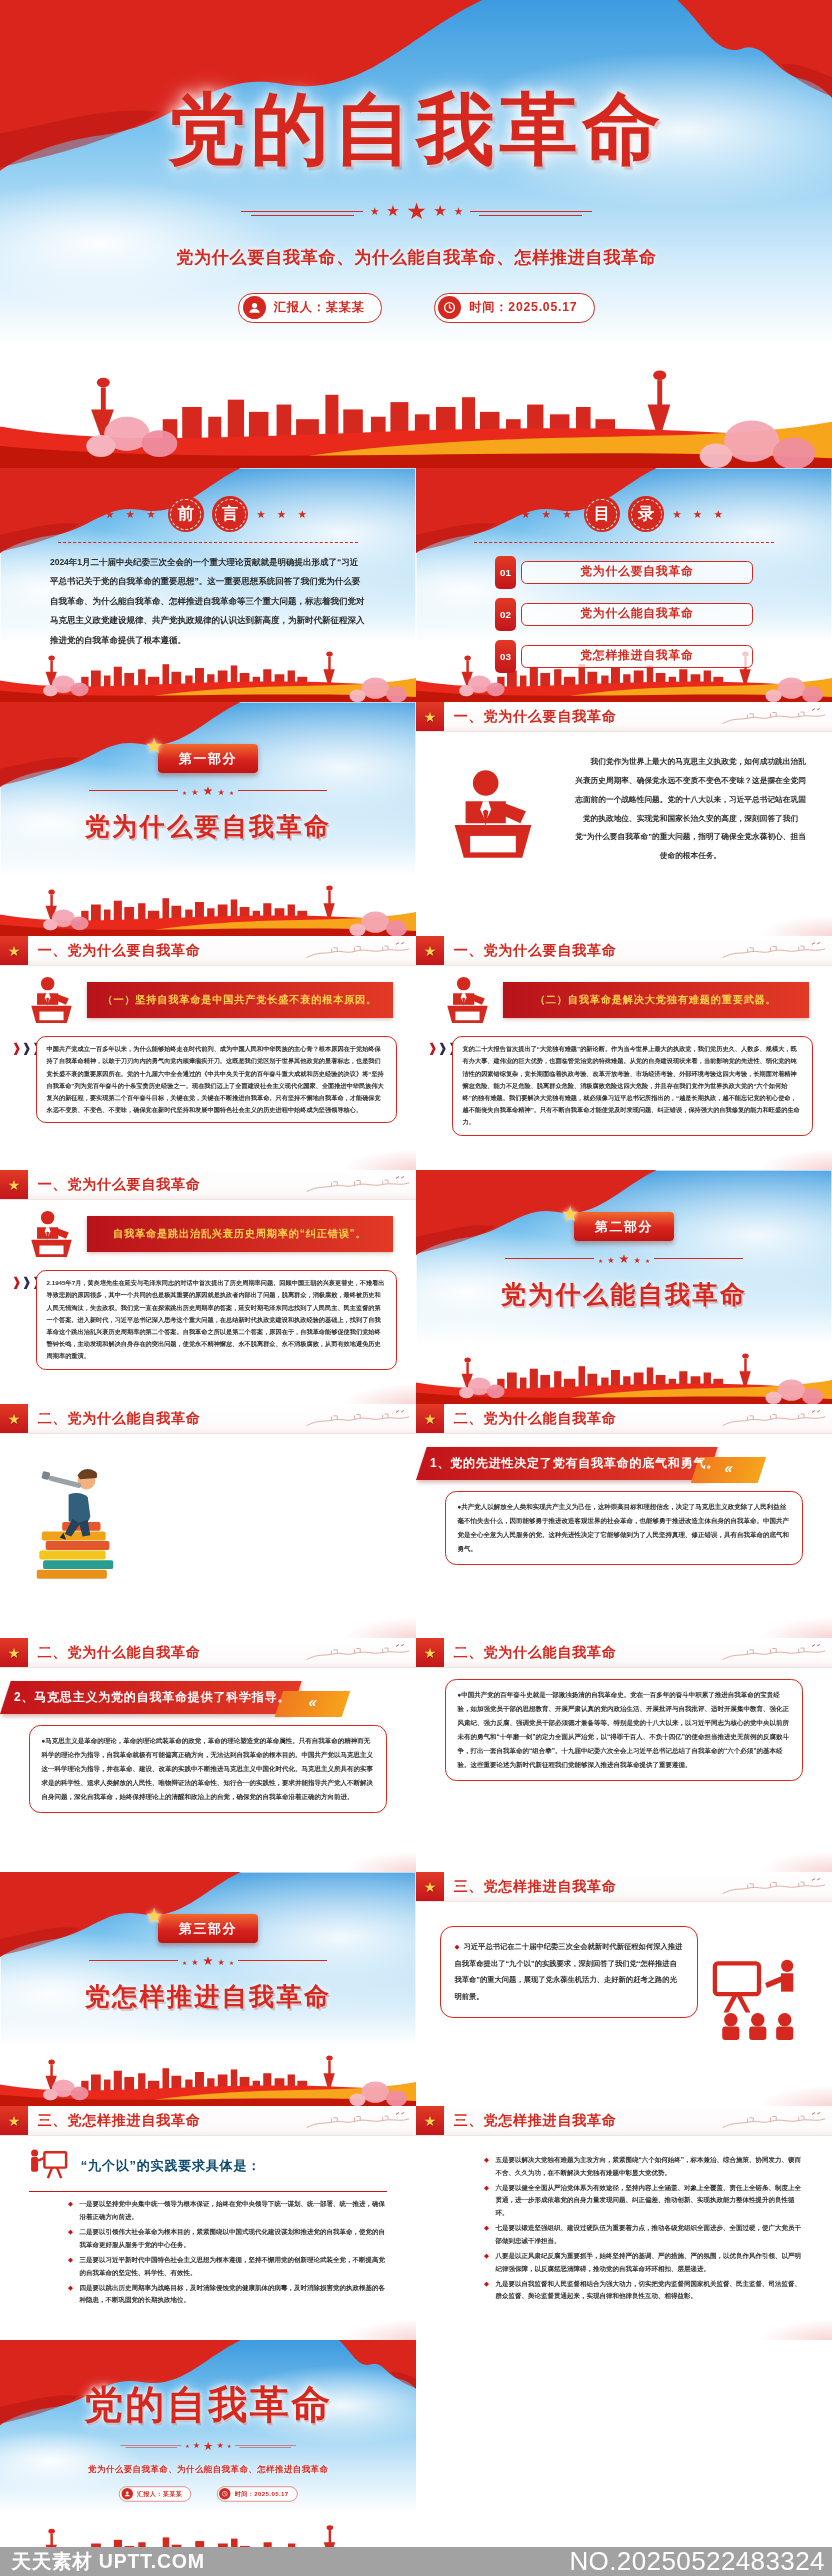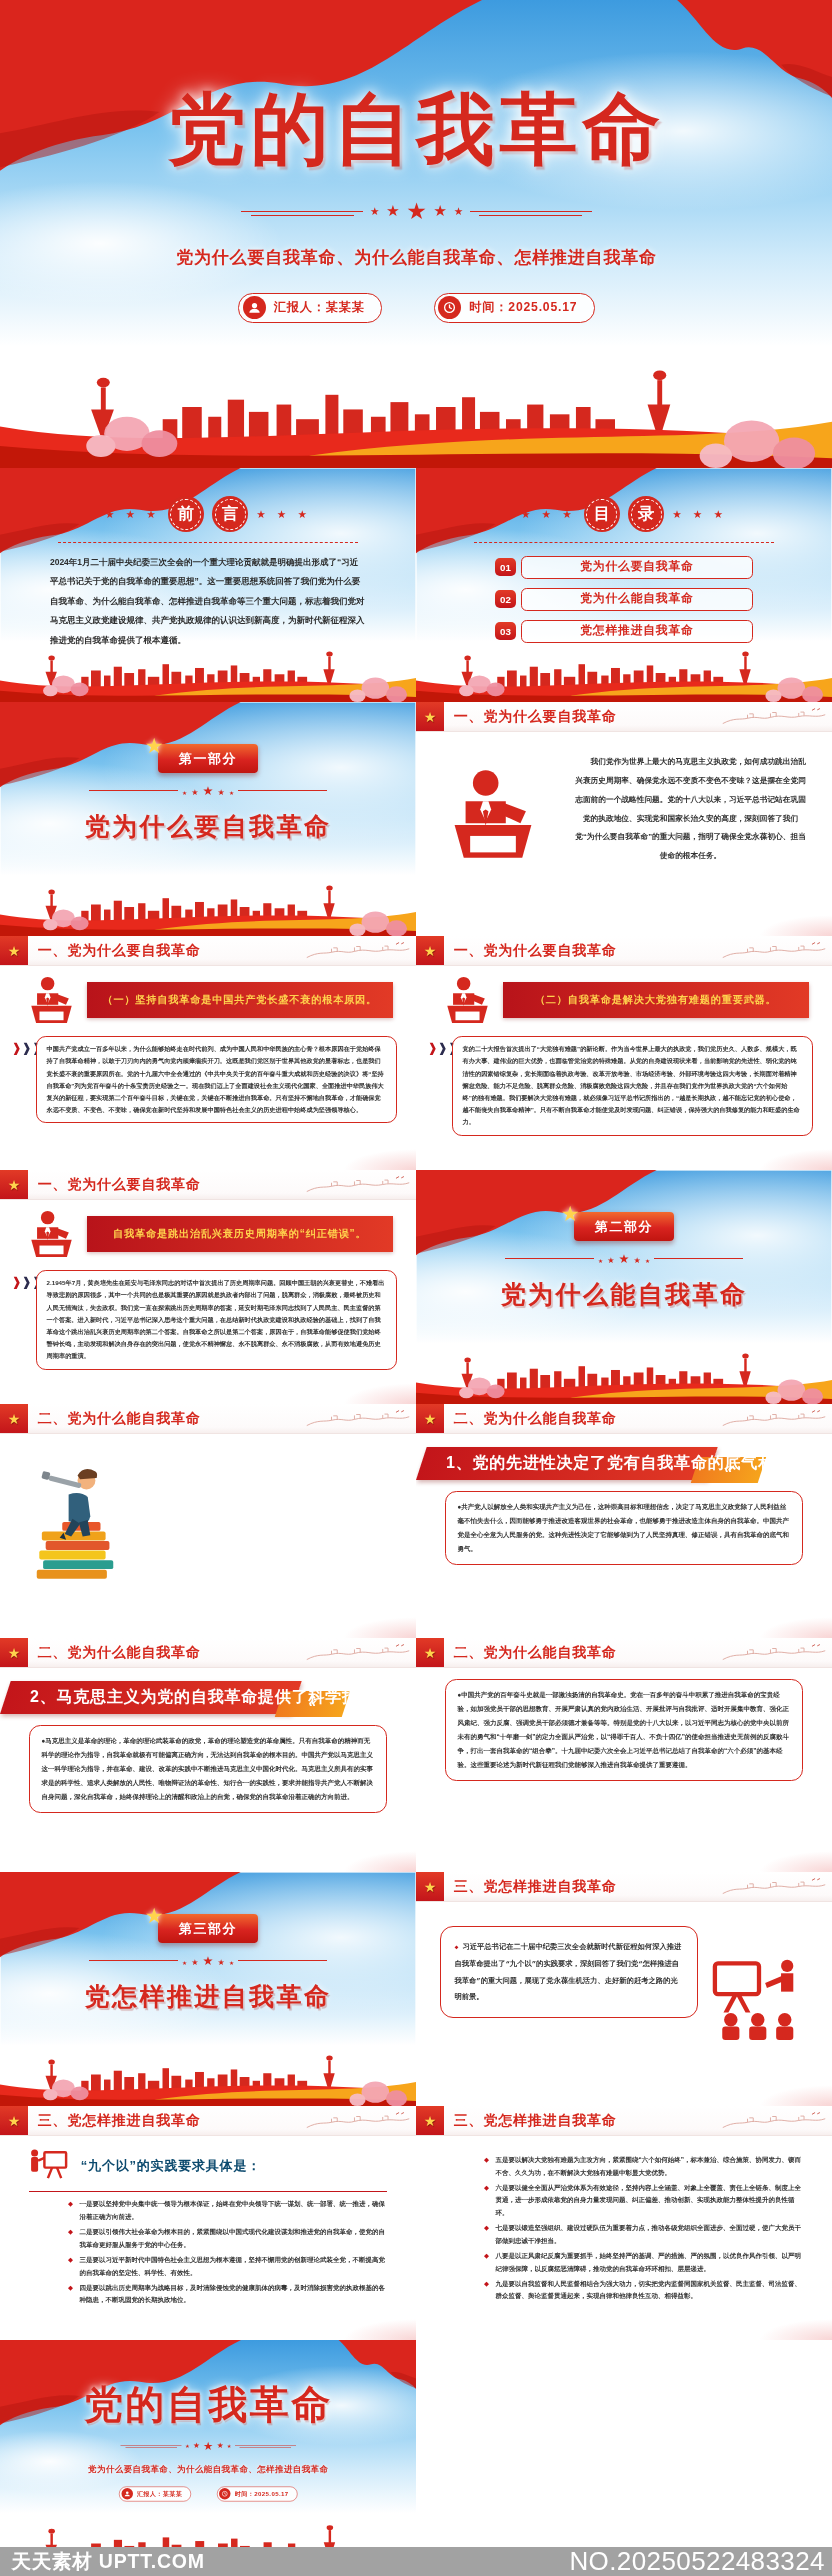--- a/index.html
+++ b/index.html
@@ -33,21 +33,21 @@
   
   .badge-line{position:relative;z-index:3;display:flex;align-items:center;justify-content:center;gap:8.1px;margin-top:28px;color:#d5281e;}
   .gear{width:36px;height:36px;border-radius:50%;background:#d5281e;display:flex;align-items:center;justify-content:center;}
   .gear .in{width:29px;height:29px;border-radius:50%;border:1.6px dashed #fff;display:flex;align-items:center;justify-content:center;color:#fff;font-size:16.3px;font-weight:700;}
   .tri-star{letter-spacing:4.1px;font-size:10.6px;}
   .tri-star::before{content:'★ ★ ★';}
   .dash-div{position:relative;z-index:3;width:72%;margin:9.8px auto 0;border-top:1.6px dashed #d5281e;}
   .pre-body{position:relative;z-index:3;width:76%;margin:9.8px auto 0;font-size:8.5px;line-height:2.3;font-weight:700;color:#2d2d2d;text-align:left;}
   .toc-list{position:relative;z-index:3;width:62%;margin:13px auto 0;display:flex;flex-direction:column;gap:9px;}
   .toc-item{display:flex;align-items:center;gap:4.9px;}
-  .toc-num{width:21px;height:18px;border-radius:4.9px;background:linear-gradient(180deg,#e23a26,#c3151a);color:#fff;font-size:9.8px;font-weight:700;display:flex;align-items:center;justify-content:center;}
+  .toc-num{width:21px;height:33px;border-radius:4.9px;background:linear-gradient(180deg,#e23a26,#c3151a);color:#fff;font-size:9.8px;font-weight:700;display:flex;align-items:center;justify-content:center;}
   .toc-pill{flex:1;height:21px;border:0.8px solid #d5281e;border-radius:5.7px;background:rgba(255,255,255,.75);display:flex;align-items:center;justify-content:center;font-size:11.8px;font-weight:700;color:#d5281e;letter-spacing:0.8px;}
   
   .part-badge{position:relative;z-index:3;margin:42px auto 0;width:fit-content;background:linear-gradient(180deg,#f26a2e 0%,#d8231f 55%,#c01510 100%);color:#fff;font-size:13px;font-weight:700;letter-spacing:1.6px;padding:5.7px 21px;border-radius:4.1px;box-shadow:0 2.4px 4.9px rgba(120,10,5,.35);}
   .part-badge .bstar{position:absolute;left:-13px;top:-9.8px;color:#ffd34d;font-size:21px;text-shadow:0 0 4.9px #fff;}
   .part-badge .bstar::before{content:'★';}
   .mini-star-div{position:relative;z-index:3;display:flex;align-items:center;justify-content:center;gap:4.1px;margin-top:9.8px;color:#d5281e;}
   .mini-star-div .ln{width:89px;border-top:1.2px solid #d5281e;}
   .m1::before{content:'★';font-size:5.7px;} .m2::before{content:'★';font-size:8.1px;} .m3::before{content:'★';font-size:12.2px;}
   .part-title{position:relative;z-index:3;text-align:center;margin-top:11.4px;font-size:25px;font-weight:700;color:#d5281e;letter-spacing:2.4px;text-shadow:0 0 6.5px #fff,1.6px 1.6px 0.8px rgba(150,10,5,.3);}
   
@@ -69,23 +69,23 @@
   .tbox{flex:1;border:1.2px solid #d5281e;border-radius:9.8px;padding:6.5px 9.8px;font-size:6.2px;line-height:1.95;font-weight:700;color:#333;background:#fff;}
   .intro-row{display:flex;margin:21px 24.4px 0 24.4px;gap:27px;align-items:flex-start;text-align:center;}
   .intro-txt{flex:1;font-size:7.7px;line-height:2.45;font-weight:700;color:#333;}
   .indent{text-indent:2em;}
   .big-podium{width:106px;height:106px;flex:0 0 auto;margin-top:8.1px;}
   .books{width:102px;height:130px;flex:0 0 auto;}
   .ban2{position:relative;height:33px;margin:13px 0 3.3px 0;}
   .ban2-red{position:absolute;left:0;top:0;width:70%;height:100%;background:linear-gradient(90deg,#c3151a,#e23a26);transform:skewX(-18deg);transform-origin:0 100%;box-shadow:1.6px 2.4px 4.1px rgba(120,10,5,.3);}
   .ban2-or{position:absolute;left:67%;top:30%;width:16%;height:78%;background:linear-gradient(90deg,#f07a1e,#f6a41c);transform:skewX(-18deg);display:flex;align-items:center;justify-content:center;color:#fff;font-size:14.6px;font-weight:700;}
   .ban2-or::after{content:'\00AB';margin-top:-3.3px;}
-  .ban2-txt{position:absolute;left:30px;top:0;height:100%;display:flex;align-items:center;color:#fff;font-size:16px;font-weight:700;letter-spacing:0.8px;z-index:2;}
+  .ban2-txt{position:absolute;left:14px;top:0;height:100%;display:flex;align-items:center;color:#fff;font-size:12px;font-weight:700;letter-spacing:0.8px;z-index:2;}
   .box2{margin:11.4px 29px 0 29px;border:1.2px solid #d5281e;border-radius:11.4px;padding:8.1px 11.4px;font-size:6.5px;line-height:2.15;font-weight:700;color:#333;}
-  .p3-box{display:flex;margin:24.4px 24.4px 0 24.4px;gap:11.4px;align-items:flex-start;font-family:Liberation Mono, monospace;}
+  .p3-box{display:flex;margin:24.4px 24.4px 0 24.4px;gap:11.4px;align-items:flex-start;}
   .p3-txt{flex:1;border:1px solid #d5281e;border-radius:13px;padding:11.4px 13px;font-size:7.3px;line-height:2.3;font-weight:700;color:#333;}
   .p3-txt::before{content:'\25C6';color:#c3151a;margin-right:4.1px;font-size:6.5px;}
   .classroom{width:98px;height:106px;flex:0 0 auto;margin-top:19.5px;}
   .nine-head{display:flex;align-items:center;gap:9.8px;margin:11.4px 0 0 29px;}
   .nine-icon{width:42px;height:37px;}
   .nine-title{font-size:13px;font-weight:700;color:#0c4a6e;letter-spacing:0.8px;}
   .nine-rule{width:86%;margin:6.5px auto 0;border-top:1.6px solid #c3151a;}
   .blist{margin:6.5px 28px 0 28px;}
   .blist li{list-style:none;font-size:6.5px;line-height:1.95;font-weight:700;color:#333;margin-bottom:2.4px;position:relative;padding-left:11.4px;}
   .blist li::before{content:'\25C6';position:absolute;left:0;top:0;color:#c3151a;font-size:6.5px;}

